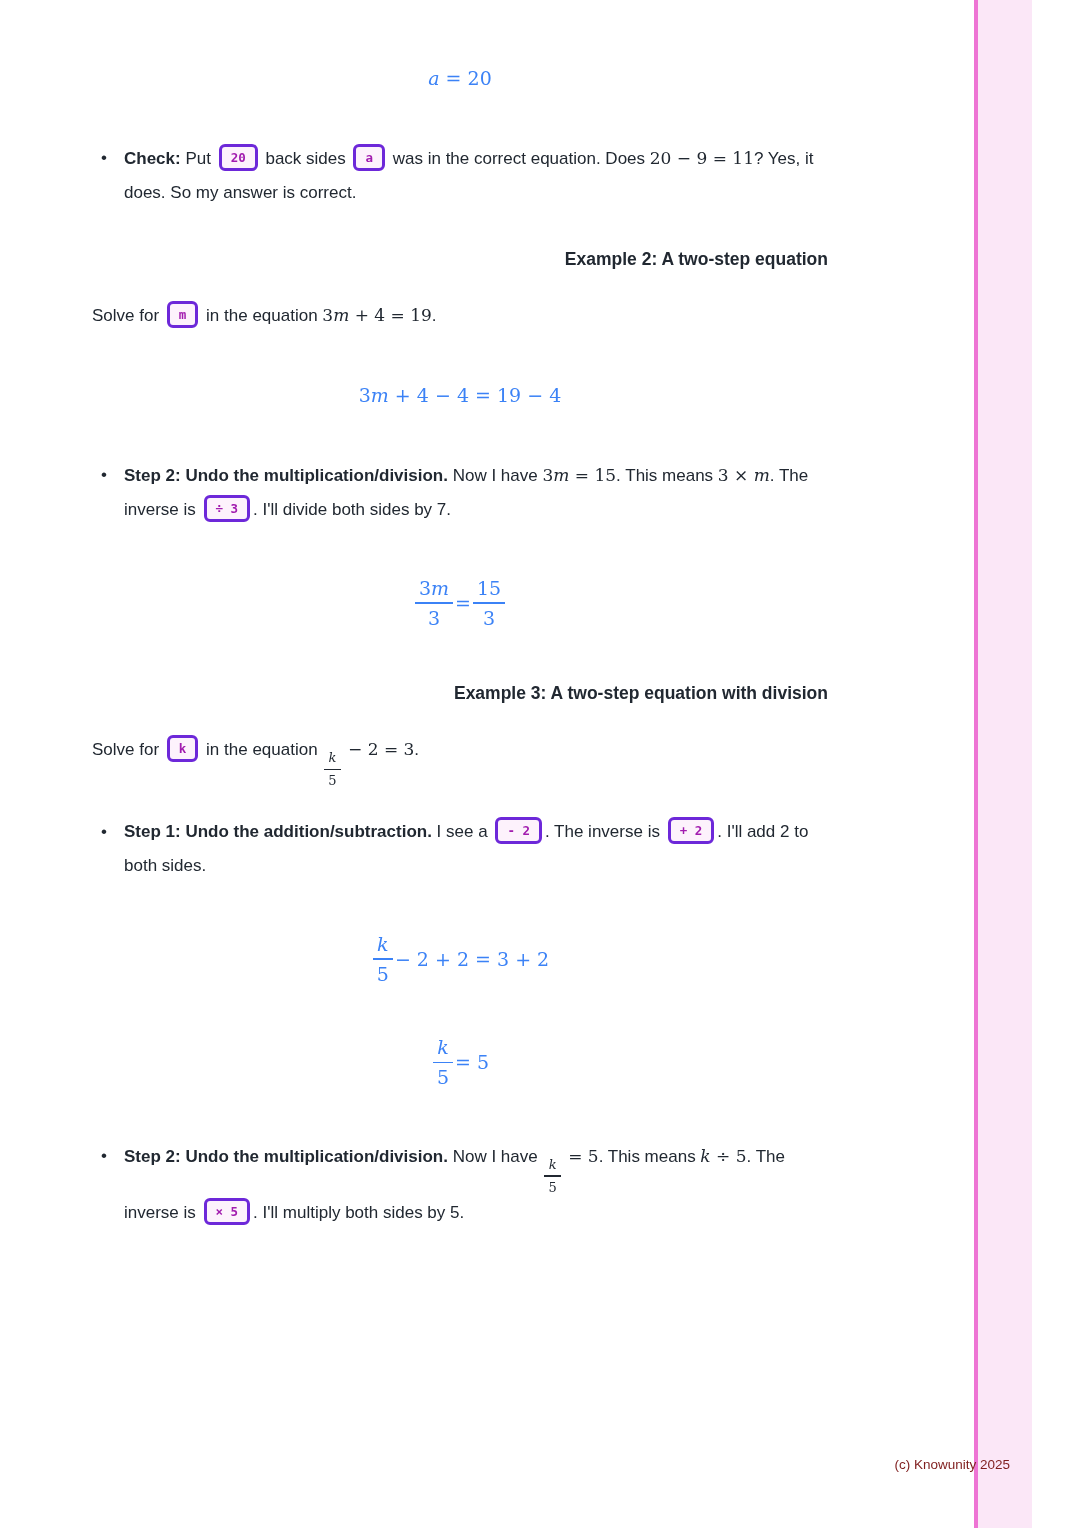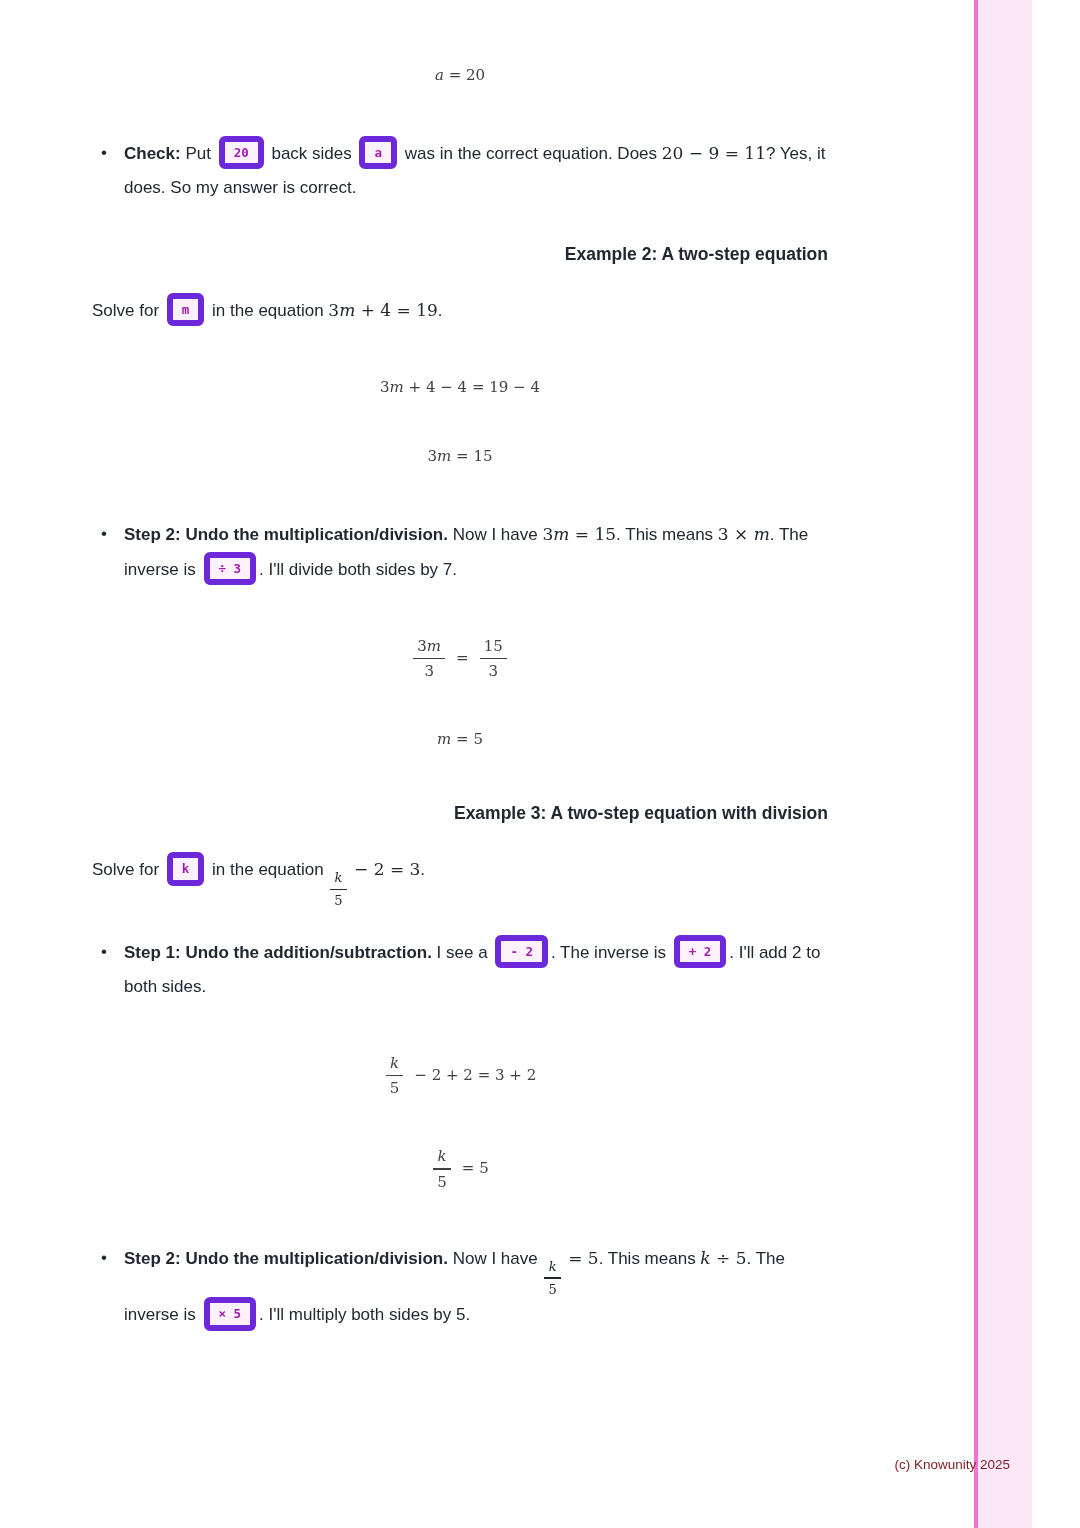--- a/index.html
+++ b/index.html
@@ -25,30 +25,29 @@
   }
   .content {
     position: relative;
     margin-left: 92px;
     width: 736px;
     padding-top: 16px;
   }
   .math-display {
     text-align: center;
     font-family: "DejaVu Serif", serif;
-    font-size: 15px;
-    color: #404040;
+    font-size: 19px;
+    color: #3b82f6;
     margin: 50px 0;
     line-height: 1.3;
   }
   .math-display.with-frac {
     display: flex;
     justify-content: center;
     align-items: center;
-    gap: 9px;
   }
   .mvar { font-family: "DejaVu Serif", serif; font-style: italic; }
   .mtext { font-family: "DejaVu Serif", serif; }
   .frac {
     display: inline-flex;
     flex-direction: column;
     align-items: center;
     line-height: 1.2;
     vertical-align: middle;
     margin: 0 2px;
@@ -79,21 +78,21 @@
     text-align: right;
   }
   p { margin: 15px 0; line-height: 2; }
   .badge {
     display: inline-block;
     font-family: "DejaVu Sans Mono", monospace;
     font-size: 12.5px;
     font-weight: bold;
     color: #a21caf;
     background: #fdf2fc;
-    border: 6px solid #6d28d9;
+    border: 3px solid #6d28d9;
     border-radius: 6px;
     padding: 2px 9px;
     margin: 0 3px;
     vertical-align: 2px;
     line-height: 1.4;
     white-space: nowrap;
   }
   .footer {
     position: absolute;
     right: 70px;
@@ -118,41 +117,39 @@
       <li><strong class="lead">Check:</strong><span> Put </span><code class="badge">20</code><span> back sides </span><code class="badge">a</code><span> was in the correct equation. Does </span><span class="mtext">20 − 9 = 11</span><span>? Yes, it does. So my answer is correct.</span></li>
     </ul>
 
     <h3>Example 2: A two-step equation</h3>
 
     <p><span>Solve for </span><code class="badge">m</code><span> in the equation </span><span class="mtext">3</span><span class="mvar">m</span><span class="mtext"> + 4 = 19</span><span>.</span></p>
 
 
     <div class="math-display"><span class="mtext">3</span><span class="mvar">m</span><span class="mtext"> + 4 − 4 = 19 − 4</span></div>
 
-    <div class="math-display"><span class="mtext">3</span><span class="mvar">m</span><span class="mtext"> = 15</span></div>
 
     <ul class="bullets">
       <li><strong class="lead">Step 2: Undo the multiplication/division.</strong><span> Now I have </span><span class="mtext">3</span><span class="mvar">m</span><span class="mtext"> = 15</span><span>. This means </span><span class="mtext">3 × </span><span class="mvar">m</span><span>. The inverse is </span><code class="badge">÷ 3</code><span>. I'll divide both sides by 7.</span></li>
     </ul>
 
     <div class="math-display with-frac">
       <span class="frac">
           <span class="fnum"><span class="mtext">3</span><span class="mvar">m</span></span>
           <span class="fbar"></span>
           <span class="fden mtext">3</span>
         </span>
       <span class="mtext">=</span>
       <span class="frac">
           <span class="fnum mtext">15</span>
           <span class="fbar"></span>
           <span class="fden mtext">3</span>
         </span>
     </div>
 
-    <div class="math-display"><span class="mvar">m</span><span class="mtext"> = 5</span></div>
 
 
     <h3>Example 3: A two-step equation with division</h3>
 
     <p><span>Solve for </span><code class="badge">k</code><span> in the equation </span><span class="frac inline mtext">
           <span class="fnum mvar">k</span>
           <span class="fbar"></span>
           <span class="fden">5</span>
         </span><span class="mtext"> − 2 = 3</span><span>.</span></p>
 

